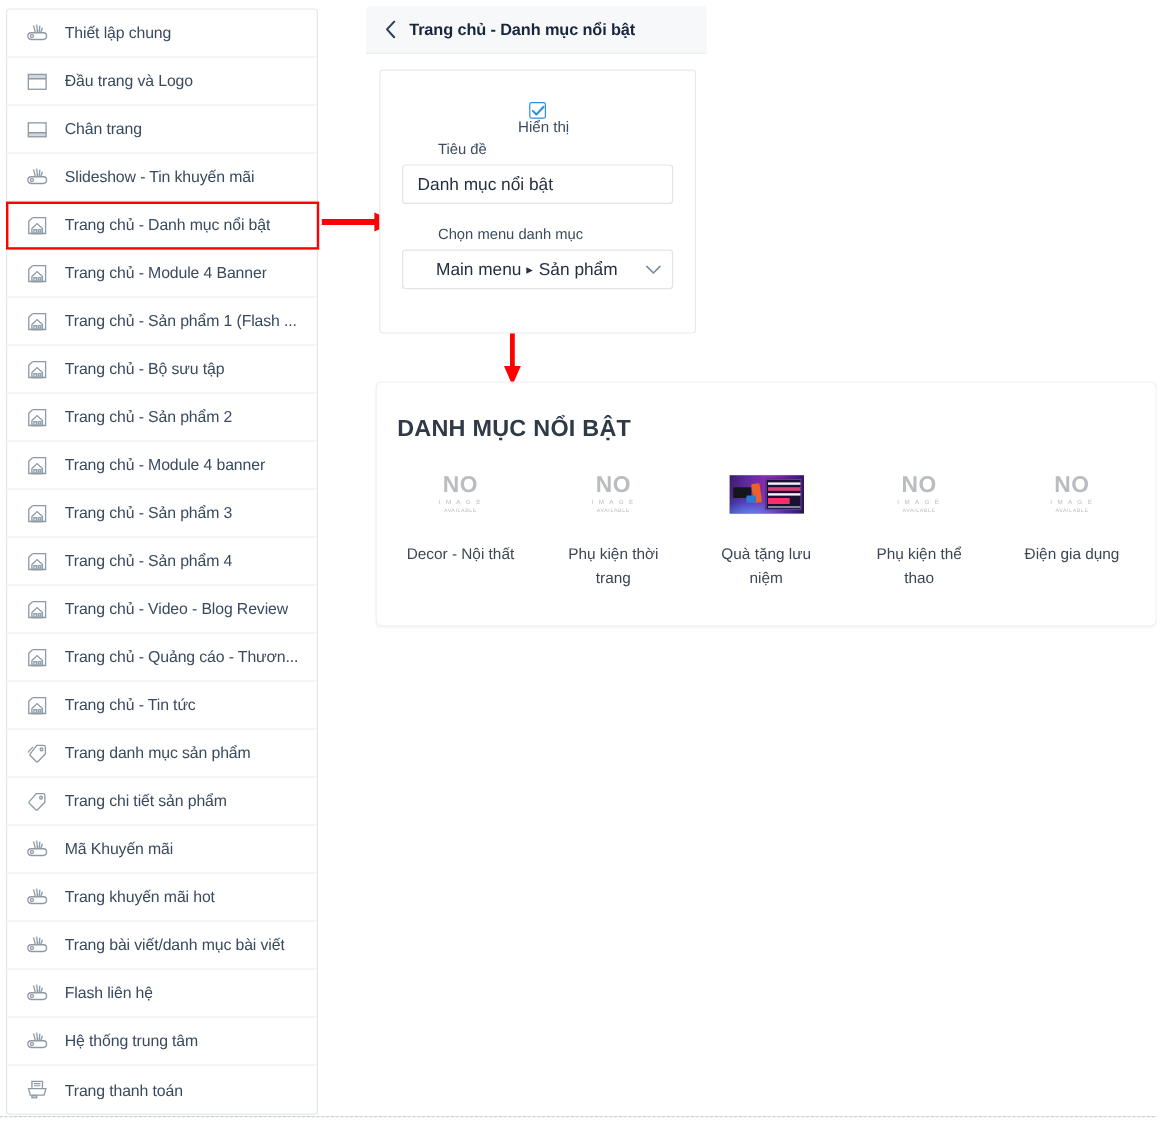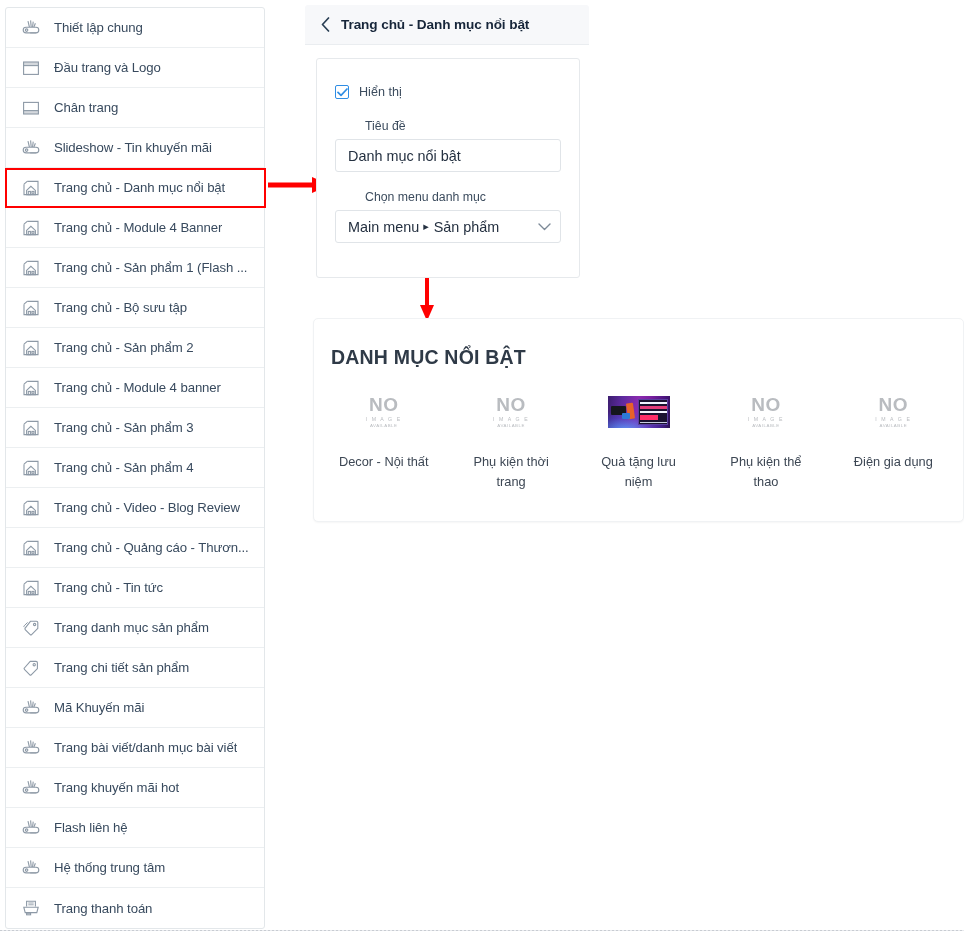--- a/index.html
+++ b/index.html
@@ -91,21 +91,21 @@
   }
 
   #panel-body {
     position: absolute; left: 316px; top: 58px;
     width: 264px; height: 220px;
     background: #ffffff;
     border: 1px solid #e6e9ec;
     border-radius: 3px;
     padding: 26px 18px 18px 18px;
   }
-  .check-row { display: flex; align-items: center; margin-bottom: 20px; }
+  .check-row { display: flex; align-items: center; margin-bottom: 4px; flex-direction: column; }
   .checkbox {
     width: 14px; height: 14px;
     border: 1.5px solid #2f8de4;
     border-radius: 2px;
     background: #fff;
     display: flex; align-items: center; justify-content: center;
     cursor: pointer;
     flex: 0 0 14px;
   }
   .checkbox svg { display: block; }
@@ -139,20 +139,21 @@
     border: 1px solid #e0e4e8;
     border-radius: 3px;
     background: #fff;
     padding: 0 30px 0 12px;
     display: flex; align-items: center;
     font-size: 14.4px;
     color: #243040;
     cursor: pointer;
     white-space: nowrap;
     overflow: hidden;
+    justify-content: center;
   }
   .select-caret {
     position: absolute; right: 10px; top: 0;
     height: 33px;
     display: flex; align-items: center;
     color: #7d8a98;
     pointer-events: none;
   }
   .menu-sep { margin: 0 5px 0 4px; font-size: 11px; color: #243040; }
 
@@ -463,35 +464,35 @@
           <svg width="20" height="20" viewBox="0 0 20 20" fill="none" stroke="#8d99a6" stroke-width="1.1">
             <path d="M7 3.2 L8.4 9"></path>
             <path d="M9.6 2.4 L10.2 9"></path>
             <path d="M12.2 3.6 L11.6 9"></path>
             <path d="M14.4 5.2 L12.8 9.2"></path>
             <rect x="2.2" y="9.3" width="15.6" height="5.6" rx="2.8"></rect>
             <circle cx="5.6" cy="12.1" r="1.25"></circle>
             <path d="M9.2 14.9 h6" stroke-width="0.9"></path>
           </svg>
         </span>
-        <span class="side-label">Trang bài viết/danh mục bài viết</span>
+        <span class="side-label">Trang khuyến mãi hot</span>
       </div>
       <div class="side-item">
         <span class="side-icon">
           <svg width="20" height="20" viewBox="0 0 20 20" fill="none" stroke="#8d99a6" stroke-width="1.1">
             <path d="M7 3.2 L8.4 9"></path>
             <path d="M9.6 2.4 L10.2 9"></path>
             <path d="M12.2 3.6 L11.6 9"></path>
             <path d="M14.4 5.2 L12.8 9.2"></path>
             <rect x="2.2" y="9.3" width="15.6" height="5.6" rx="2.8"></rect>
             <circle cx="5.6" cy="12.1" r="1.25"></circle>
             <path d="M9.2 14.9 h6" stroke-width="0.9"></path>
           </svg>
         </span>
-        <span class="side-label">Trang khuyến mãi hot</span>
+        <span class="side-label">Trang bài viết/danh mục bài viết</span>
       </div>
       <div class="side-item">
         <span class="side-icon">
           <svg width="20" height="20" viewBox="0 0 20 20" fill="none" stroke="#8d99a6" stroke-width="1.1">
             <path d="M7 3.2 L8.4 9"></path>
             <path d="M9.6 2.4 L10.2 9"></path>
             <path d="M12.2 3.6 L11.6 9"></path>
             <path d="M14.4 5.2 L12.8 9.2"></path>
             <rect x="2.2" y="9.3" width="15.6" height="5.6" rx="2.8"></rect>
             <circle cx="5.6" cy="12.1" r="1.25"></circle>

